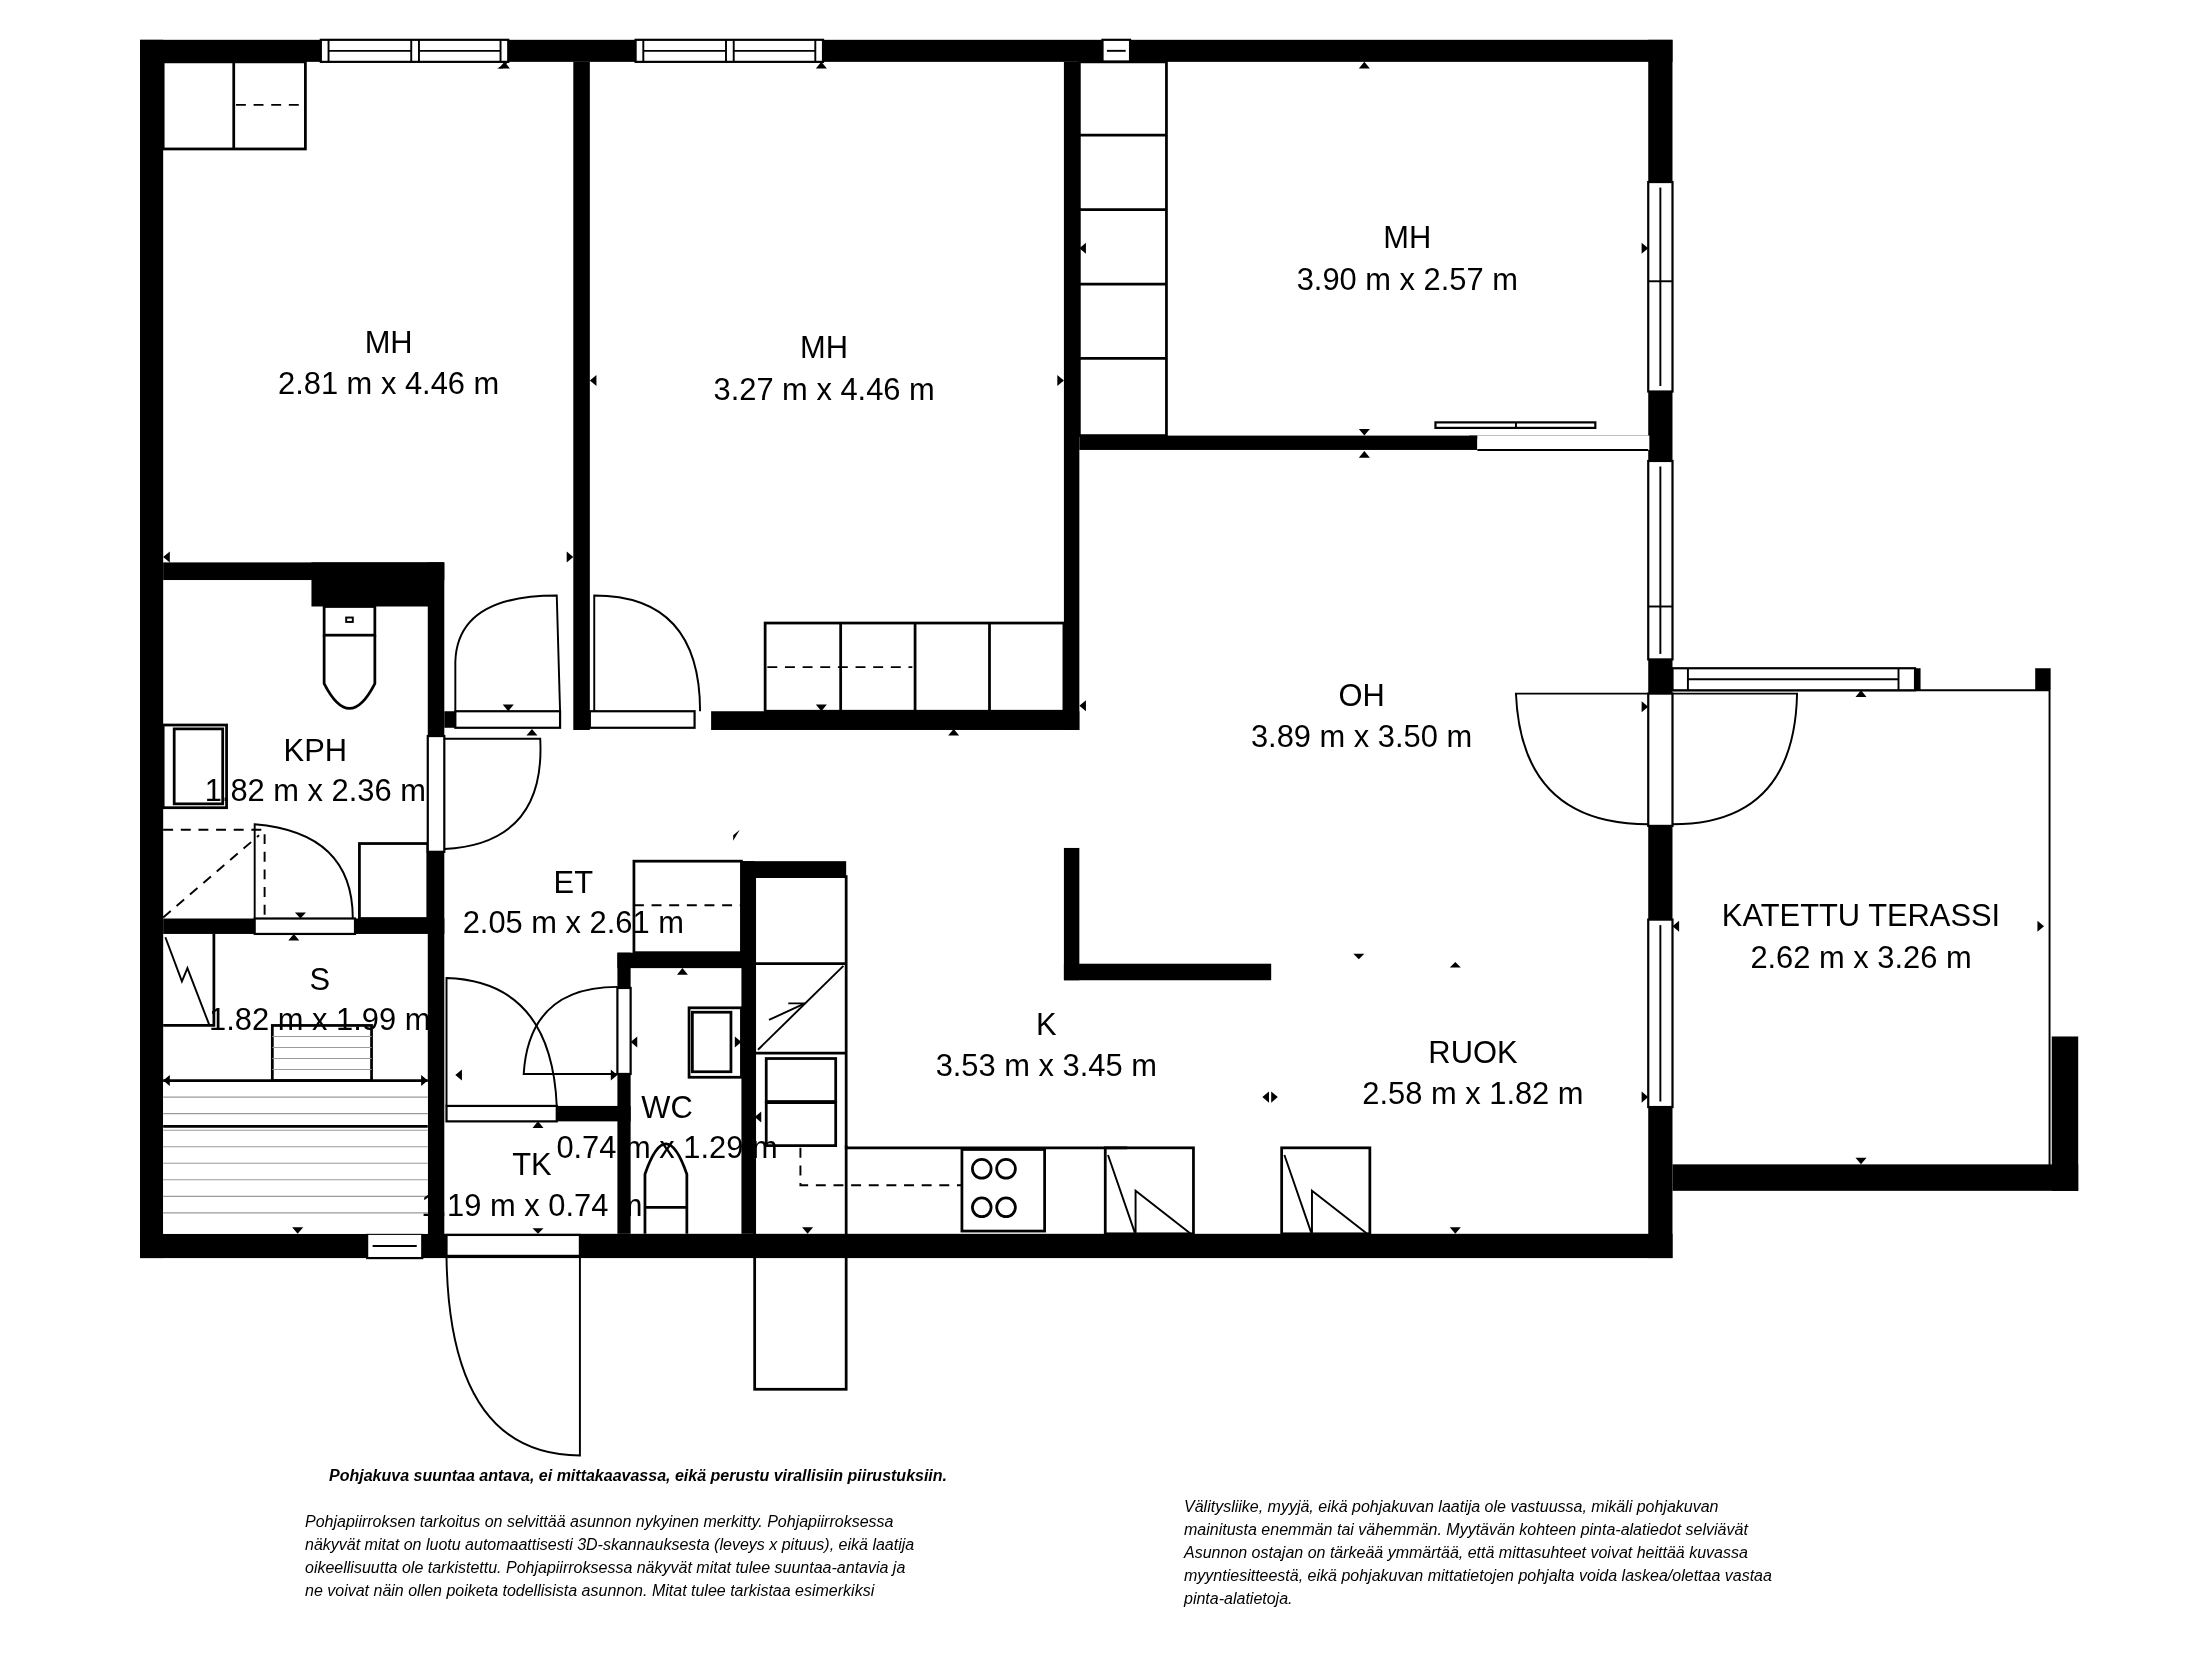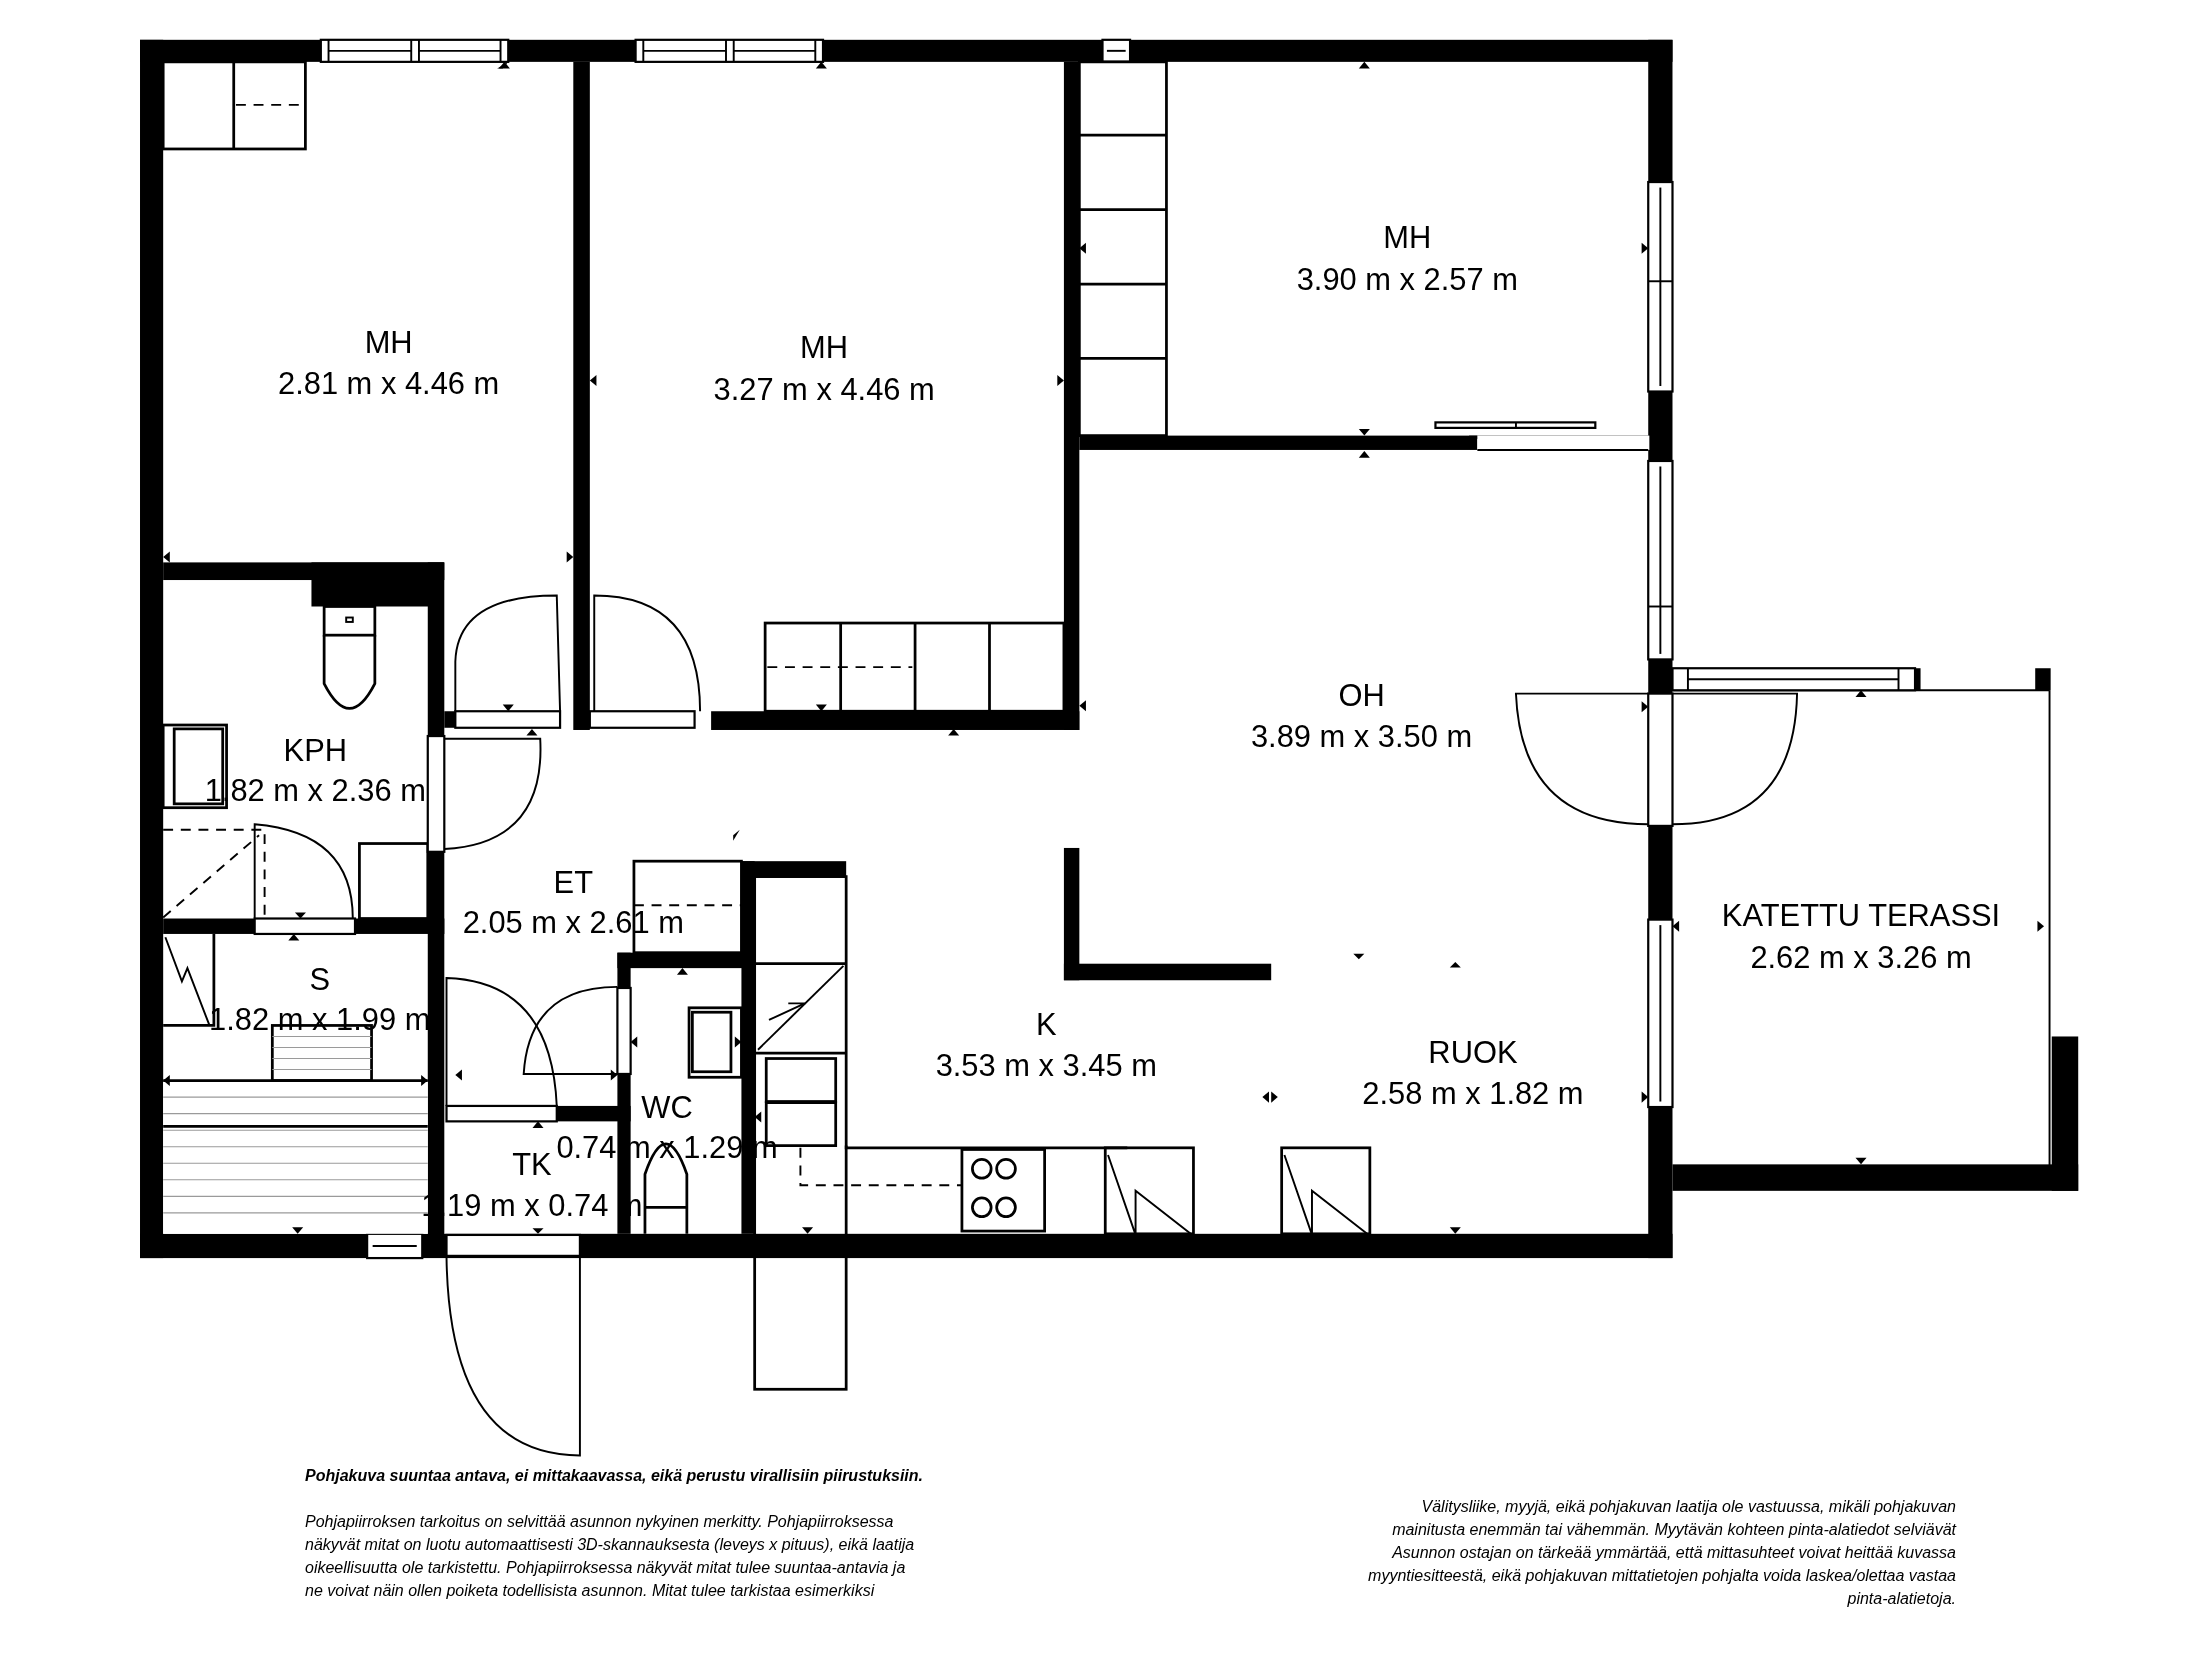--- a/index.html
+++ b/index.html
@@ -13,22 +13,22 @@
   .white { fill: #ffffff; }
   .stripe { stroke: #9a9a9a; stroke-width: 2; }
   .tri { fill: #000000; }
   .room-name, .room-dim { font-family: "Liberation Sans", sans-serif; fill: #000000; text-anchor: middle; }
   .room-name { font-size: 56px; }
   .room-dim { font-size: 56px; }
   .room-name.wide, .room-dim.wide { font-size: 56px; }
 
   .disclaimer { position: absolute; font-family: "Liberation Sans", sans-serif; font-style: italic; color: #000; font-size: 16px; line-height: 23px; }
   #disc-left { left: 305px; top: 1464px; width: 783px; }
-  #disc-left .headline { font-weight: bold; margin-bottom: 23px; display: block; }
-  #disc-right { left: 1184px; top: 1495px; width: 772px; text-align: right; }
+  #disc-left .headline { font-weight: bold; margin-bottom: 23px; display: block; margin-left: 24px; }
+  #disc-right { left: 1184px; top: 1495px; width: 772px; }
   .disclaimer span.ln { display: block; white-space: nowrap; }
 </style>
 </head>
 <body>
 
 <svg id="plan" viewBox="0 0 4000 3000" xmlns="http://www.w3.org/2000/svg">
 
   <g>
     <rect class="wall" x="254" y="72" width="2780" height="40"></rect>
     <rect class="wall" x="254" y="72" width="42" height="2210"></rect>

